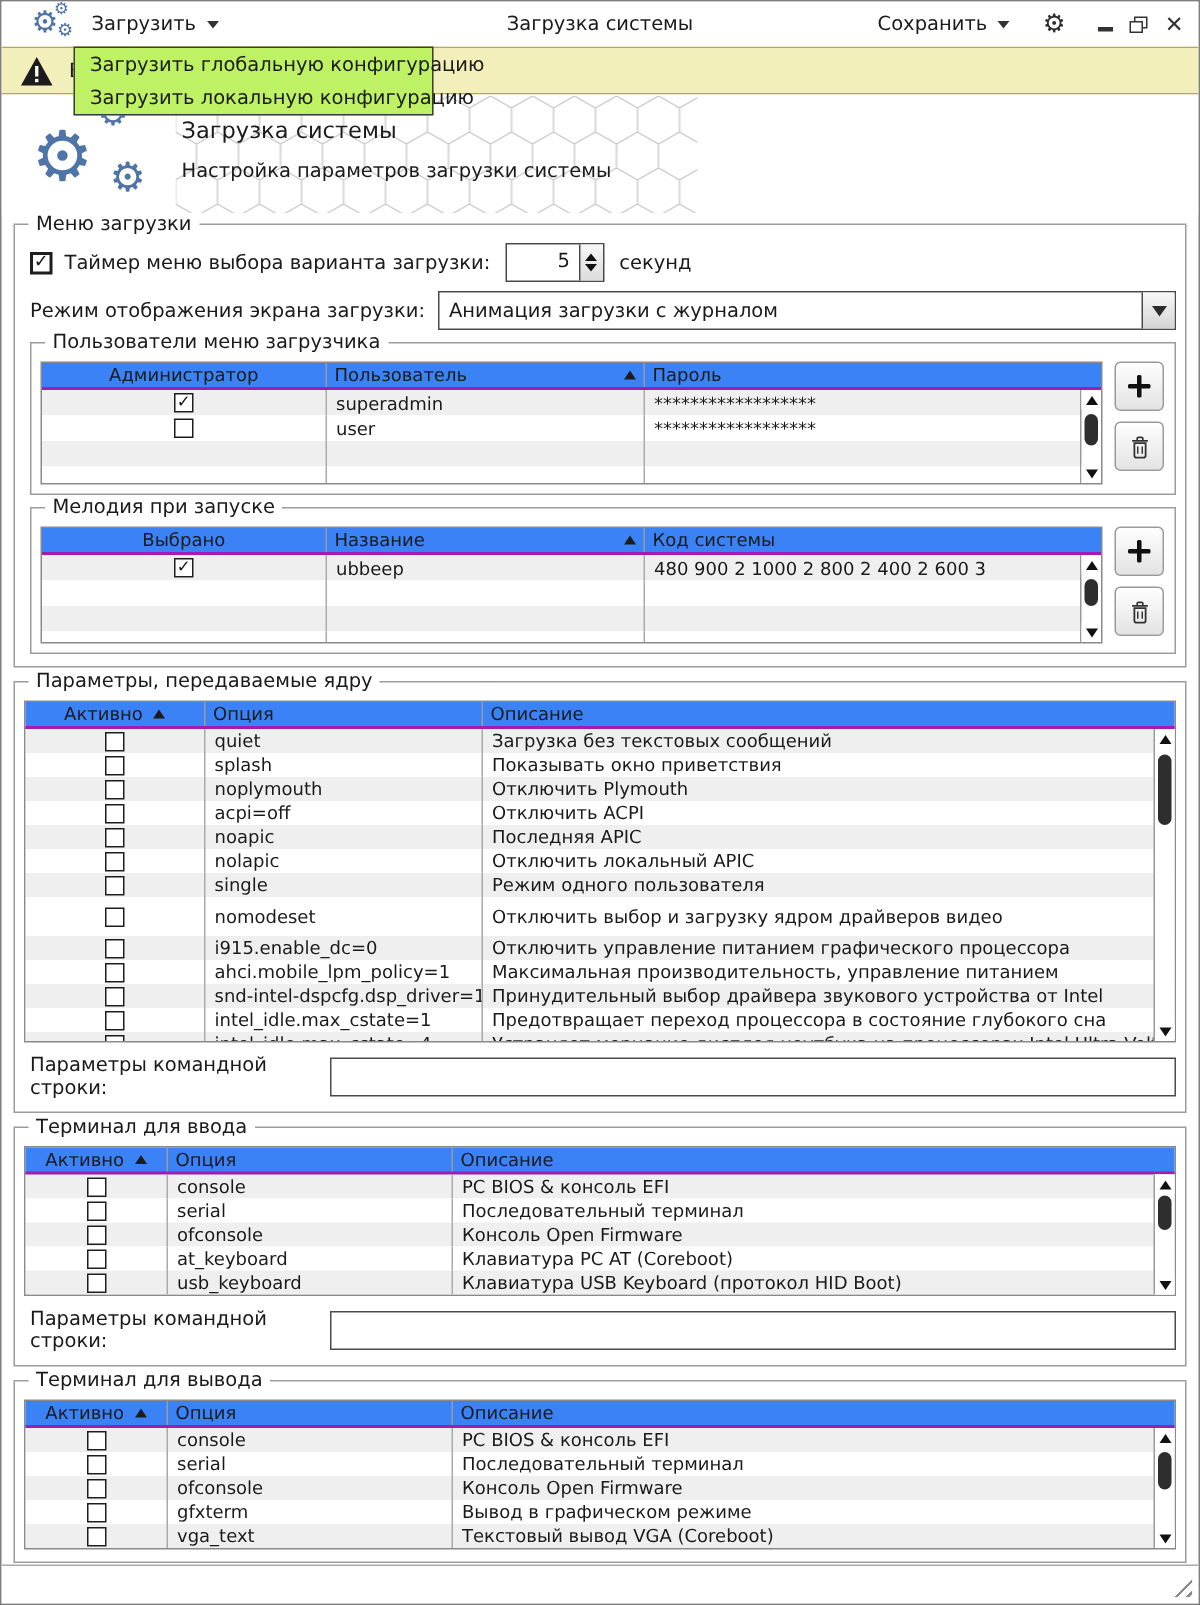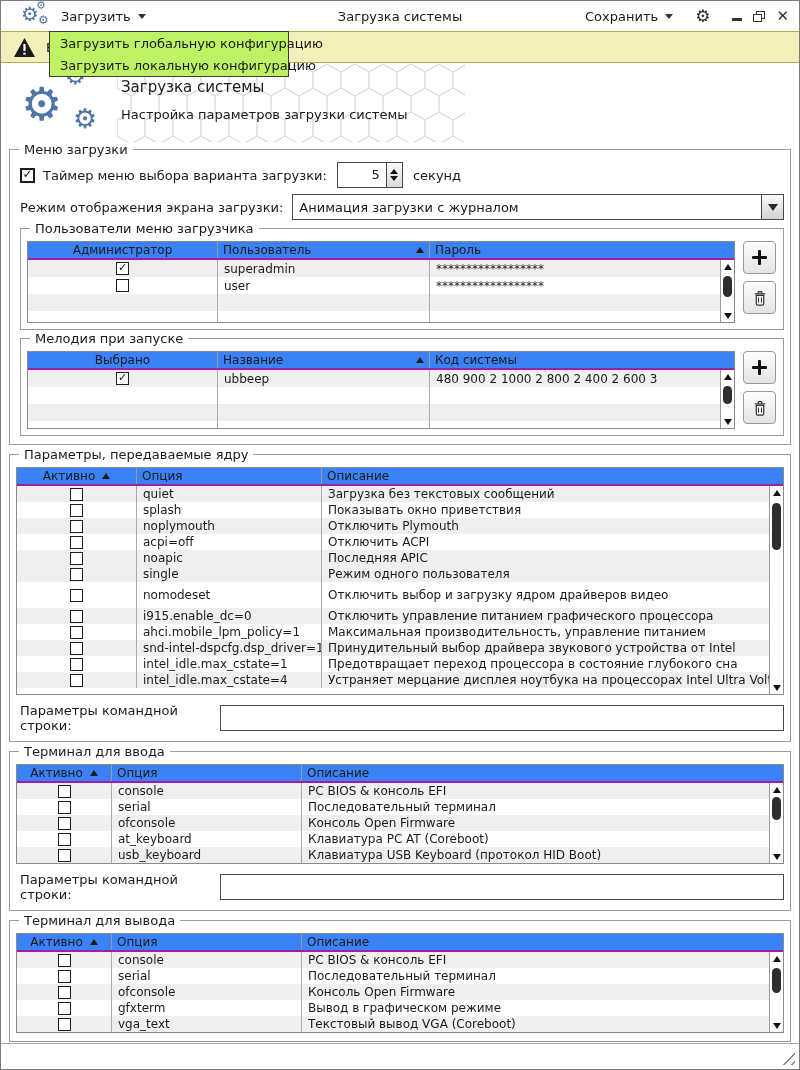--- a/index.html
+++ b/index.html
@@ -375,20 +375,27 @@
               <div class="td">acpi=off</div>
               <div class="td">Отключить ACPI</div>
             </div>
             <div class="trow odd" style="grid-template-columns: 120px 185px 1fr; height: 16px;">
               <div class="td center">
                 <span class="cb"></span>
               </div>
               <div class="td">noapic</div>
               <div class="td">Последняя APIC</div>
             </div>
+            <div class="trow even" style="grid-template-columns: 120px 185px 1fr; height: 16px;">
+              <div class="td center">
+                <span class="cb"></span>
+              </div>
+              <div class="td">nolapic</div>
+              <div class="td">Отключить локальный APIC</div>
+            </div>
             <div class="trow odd" style="grid-template-columns: 120px 185px 1fr; height: 16px;">
               <div class="td center">
                 <span class="cb"></span>
               </div>
               <div class="td">single</div>
               <div class="td">Режим одного пользователя</div>
             </div>
             <div class="trow even" style="grid-template-columns: 120px 185px 1fr; height: 26px;">
               <div class="td center">
                 <span class="cb"></span>

